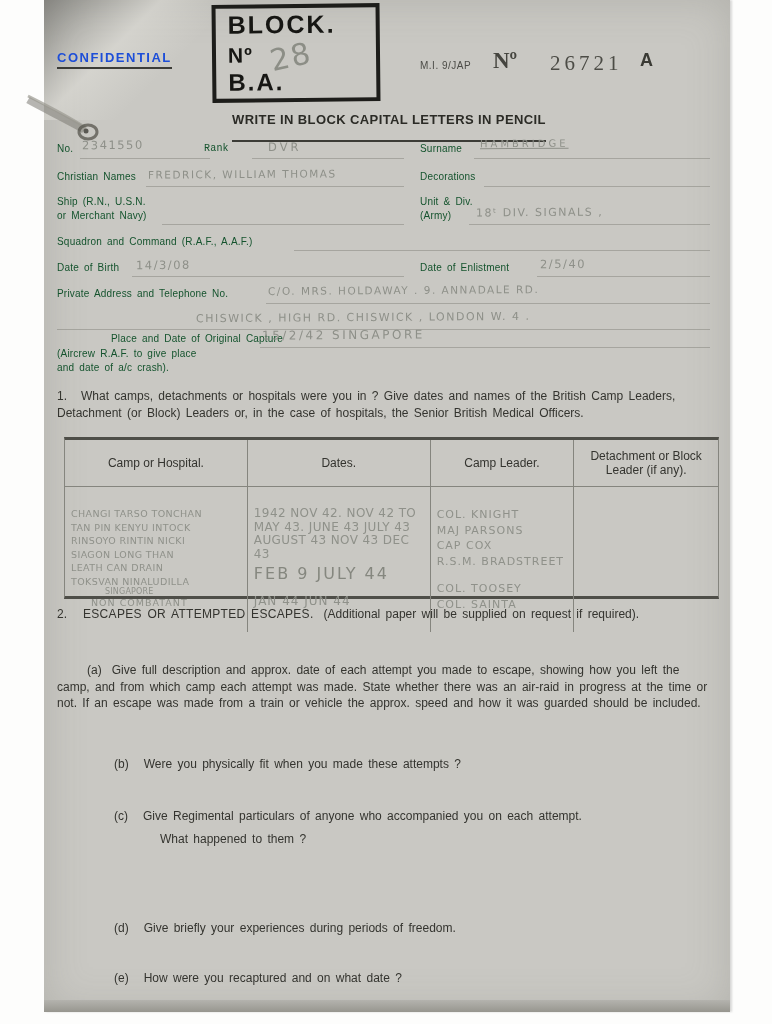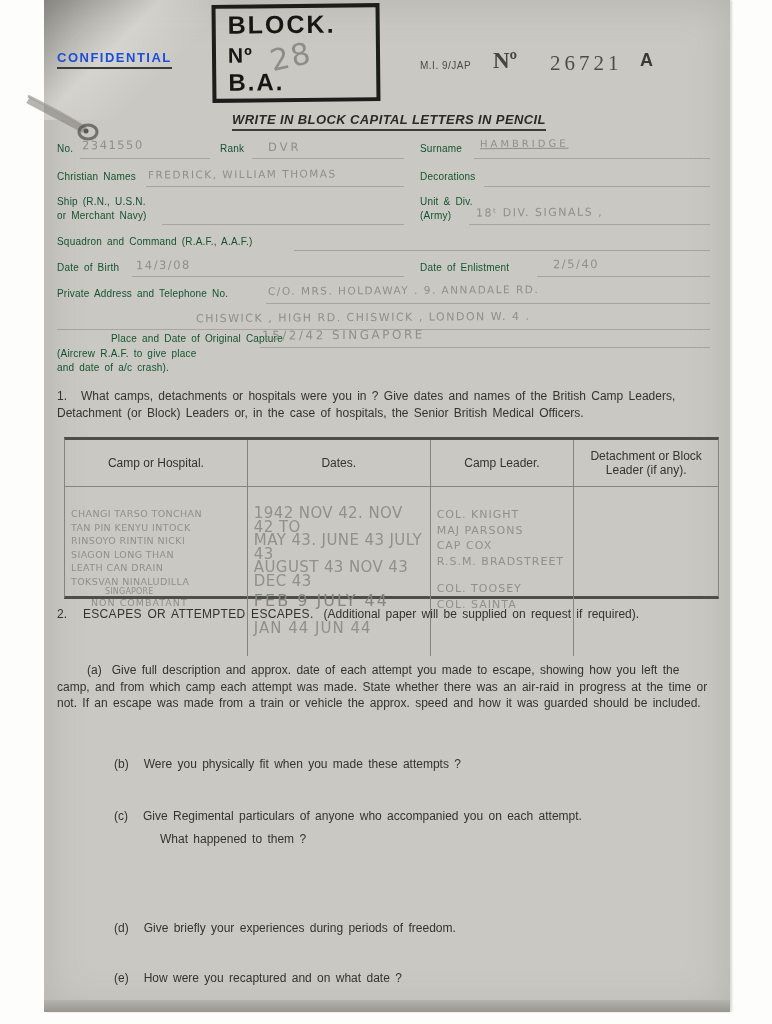--- a/index.html
+++ b/index.html
@@ -12,21 +12,21 @@
      background:linear-gradient(135deg,rgba(70,70,66,.45) 0%,rgba(120,120,114,.18) 22%,rgba(222,221,215,.55) 38%,rgba(201,200,195,0) 62%);}
   #paper .bottom-shade{position:absolute;left:0;bottom:0;width:100%;height:12px;
      background:linear-gradient(#b4b3ae,#97968f);}
   
   .lbl{position:absolute;font-size:10px;color:#14532d;word-spacing:2px;letter-spacing:.2px;}
   .para{position:absolute;font-size:12px;color:#34342f;line-height:16.5px;word-spacing:2px;}
   .confidential{position:absolute;left:13px;top:50px;font-size:13px;font-weight:bold;color:#1d4ed8;
      letter-spacing:1.5px;border-bottom:2px solid #3c3c37;padding-bottom:2px;}
   .main-heading{position:absolute;left:150px;top:112px;width:390px;text-align:center;font-size:13px;
      font-weight:bold;color:#2b2b26;letter-spacing:.4px;}
-  .main-heading span{border-bottom:2px solid #3c3c37;padding-bottom:2px;font-style:italic;}
+  .main-heading span{border-bottom:2px solid #3c3c37;padding-bottom:13px;}
   
   .stamp{position:absolute;left:168px;top:4px;width:168px;height:98px;border:4px solid #1d1d1a;
      transform:rotate(-.6deg);padding:2px 12px;box-sizing:border-box;color:#161613;}
   .stamp .s1{font-size:25px;font-weight:bold;letter-spacing:2px;}
   .stamp .s2{font-size:21px;font-weight:bold;letter-spacing:1px;line-height:26px;}
   .stamp .s3{font-size:24px;font-weight:bold;letter-spacing:2px;}
   .stamp .hw-big{display:inline-block;font-family:"DejaVu Sans",sans-serif;font-size:30px;font-weight:normal;
      color:#8c8e86;transform:rotate(-12deg) translateY(5px);margin-left:16px;letter-spacing:2px;}
   
   .ref-small{position:absolute;left:376px;top:60px;font-size:10px;color:#4c4c47;letter-spacing:.5px;}
@@ -43,30 +43,30 @@
   .fl{position:absolute;height:1px;background:rgba(100,100,92,.35);}
   .fl-a{left:36px;top:158px;width:130px;}  .fl-b{left:208px;top:158px;width:152px;}
   .fl-c{left:430px;top:158px;width:236px;} .fl-d{left:102px;top:186px;width:258px;}
   .fl-e{left:440px;top:186px;width:226px;} .fl-f{left:118px;top:224px;width:242px;}
   .fl-g{left:425px;top:224px;width:241px;} .fl-h{left:250px;top:250px;width:416px;}
   .fl-i{left:88px;top:276px;width:272px;}  .fl-j{left:493px;top:276px;width:173px;}
   .fl-k{left:222px;top:303px;width:444px;} .fl-l{left:13px;top:329px;width:653px;}
   .fl-m{left:216px;top:347px;width:450px;}
   
   .f-no{left:13px;top:143px;}        .v-no{left:38px;top:138px;}
-  .f-rank{left:176px;top:143px;}     .v-rank{left:216px;top:140px;letter-spacing:3px;margin-left:8px;}
+  .f-rank{left:160px;top:143px;font-family:Liberation Mono, monospace;}     .v-rank{left:216px;top:140px;letter-spacing:3px;margin-left:8px;}
   .f-surname{left:376px;top:143px;}  .v-surname{left:436px;top:138px;font-size:10px;letter-spacing:3px;text-decoration:underline;}
   .f-christian{left:13px;top:171px;} .v-christian{left:104px;top:168px;font-size:10.5px;}
   .f-decorations{left:376px;top:171px;}
   .f-ship1{left:13px;top:196px;}     .f-ship2{left:13px;top:210px;}
   .f-unit1{left:376px;top:196px;}    .f-unit2{left:376px;top:210px;}
   .v-unit{left:432px;top:206px;font-size:11px;}
   .f-squadron{left:13px;top:236px;}
   .f-dob{left:13px;top:262px;}       .v-dob{left:92px;top:258px;}
-  .f-enlist{left:376px;top:262px;}   .v-enlist{left:509px;top:257px;text-align:center;}
+  .f-enlist{left:376px;top:262px;}   .v-enlist{left:496px;top:257px;text-align:center;}
   .f-address{left:13px;top:288px;}   .v-address1{left:224px;top:284px;font-size:10.5px;}
   .v-address2{left:152px;top:311px;font-size:11px;}
   .f-capture{left:31px;top:333px;margin-left:36px;}   .v-capture{left:218px;top:328px;font-size:12px;letter-spacing:2.5px;}
   .f-capnote1{left:13px;top:348px;}  .f-capnote2{left:13px;top:362px;}
   .q1{left:13px;top:388px;width:656px;}
   .q1 .qnum{margin-right:14px;}
   
   .ctable{position:absolute;left:20px;top:437px;width:655px;height:162px;
      border-top:3px solid #4e4e48;border-bottom:3px solid #4e4e48;
      border-left:1px solid #85857e;border-right:1px solid #85857e;box-sizing:border-box;
@@ -74,21 +74,21 @@
   .thead{display:flex;height:46px;border-bottom:1px solid #85857e;}
   .tbody{display:flex;flex:1;}
   .col{box-sizing:border-box;border-right:1px solid #85857e;padding:20px 6px;}
   .col:last-child{border-right:none;}
   .c1{width:28%;} .c2{width:28%;} .c3{width:22%;} .c4{width:22%;}
   .th{display:flex;align-items:center;justify-content:center;text-align:center;
      font-size:12px;color:#34342f;line-height:14px;}
   .camp-col .hw-line{font-size:9.5px;line-height:13.5px;letter-spacing:.4px;}
   .camp-col .hw-line:nth-child(7){font-size:8px;line-height:8px;margin-left:34px;letter-spacing:.2px;}
   .camp-col .hw-line:nth-child(8){margin-left:20px;letter-spacing:1px;}
-  .dates-col .hw-line{font-size:15px;line-height:13.5px;letter-spacing:.4px;}
+  .dates-col .hw-line{font-size:12px;line-height:13.5px;letter-spacing:.4px;}
   .dates-col .hw-line:nth-child(4){font-size:16px;line-height:26px;letter-spacing:2px;color:#85877f;}
   .dates-col .hw-line:nth-child(5){margin-top:8px;letter-spacing:1px;}
   .leader-col .hw-line{font-size:11px;line-height:15.5px;letter-spacing:1px;}
   .leader-col .hw-line:nth-child(5){margin-top:12px;}
   
   .s2-head{left:13px;top:606px;width:660px;}
   .s2-head .n{margin-right:16px;}
   .s2-head .t{letter-spacing:.3px;margin-right:10px;}
   .s2a{left:13px;top:631px;width:658px;text-indent:30px;margin-top:31px;}
   .s2a .sub{margin-right:10px;}

